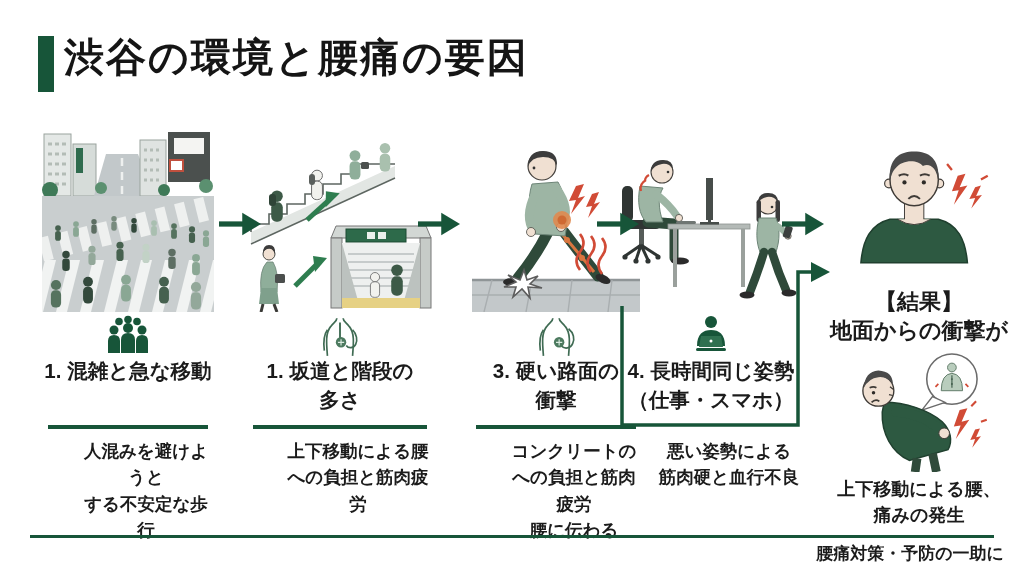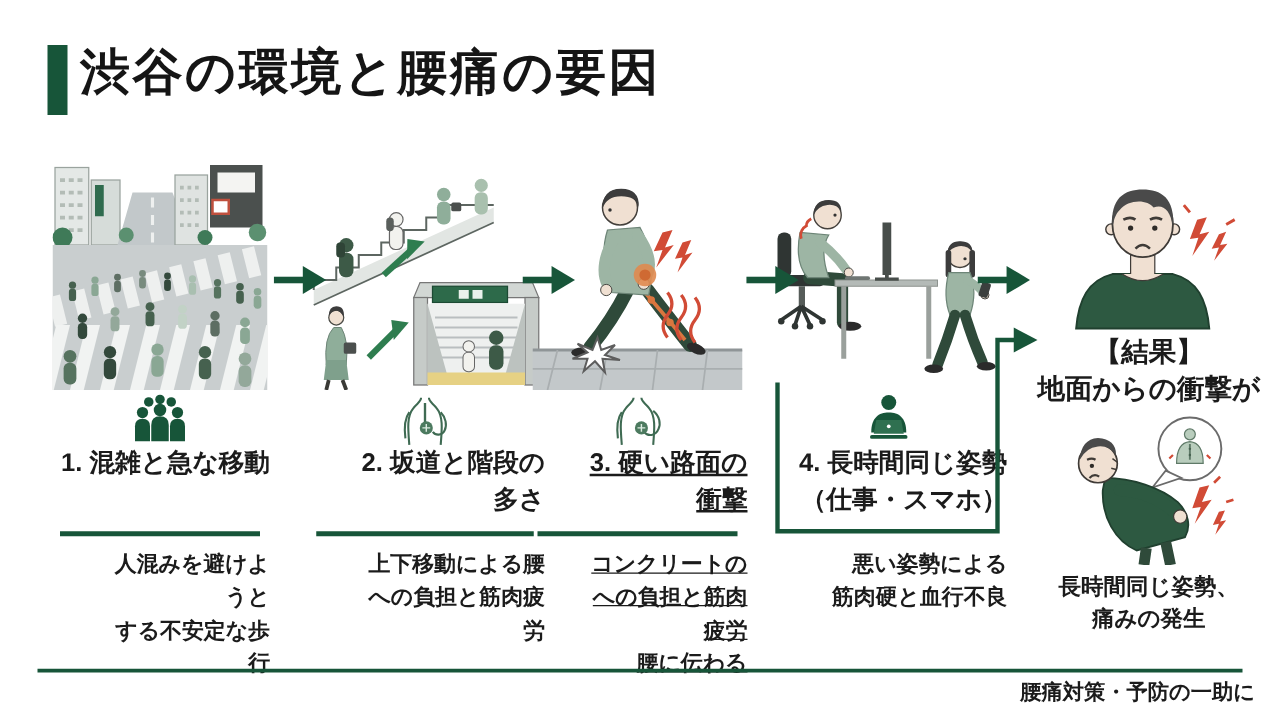--- a/index.html
+++ b/index.html
@@ -6,39 +6,39 @@
   .slide{
     position:relative;width:1024px;height:572px;background:#ffffff;
     overflow:hidden;font-family:"Liberation Sans","DejaVu Sans",sans-serif;
     color:#1b1b1b;
   }
   
   .accent-bar{position:absolute;left:38px;top:36px;width:16px;height:56px;background:#175539;}
   .page-title{position:absolute;left:64px;top:30px;margin:0;font-size:40px;font-weight:900;
     color:#151515;letter-spacing:2px;white-space:nowrap;text-align:right;}
   
-  .step{position:absolute;top:126px;text-align:right;}
+  .step{position:absolute;top:126px;text-align:center;}
   #step1{left:40px;width:176px;}
   #step2{left:244px;width:192px;}
-  #step3{left:422px;width:176px;text-decoration:underline;}
+  #step3{left:468px;width:176px;}
   #step4{left:616px;width:190px;}
   .illo{height:186px;display:flex;align-items:flex-end;justify-content:center;}
   .icon-row{height:42px;display:flex;align-items:center;justify-content:center;margin-top:2px;}
   .step-title{font-size:20.5px;font-weight:800;line-height:29px;white-space:pre-line;min-height:60px;}
   .step-divider{height:3.5px;background:#175539;width:91%;margin:9px auto 9px;}
   #step4 .step-divider{visibility:hidden;}
   .step-desc{font-size:17.5px;font-weight:700;line-height:26.5px;white-space:pre-line;margin-left:36px;}
   
   .flow-arrow{position:absolute;top:209px;width:42px;height:30px;}
   #arrow1{left:219px;} #arrow2{left:418px;} #arrow3{left:597px;} #arrow4{left:782px;}
   .elbow{position:absolute;left:608px;top:256px;width:232px;height:184px;}
   
   #result{position:absolute;left:822px;top:126px;width:194px;text-align:center;}
   .result-illo-top{height:138px;display:flex;align-items:flex-end;justify-content:center;}
-  .result-label{font-size:22px;font-weight:800;line-height:28px;margin-top:4px;}
+  .result-label{font-size:22px;font-weight:800;line-height:28px;margin-top:24px;}
   .result-sublabel{font-size:22px;font-weight:800;line-height:30px;}
   .result-illo-bottom{height:122px;margin-top:4px;display:flex;align-items:flex-end;justify-content:center;}
   .result-caption{font-size:18px;font-weight:700;line-height:26px;white-space:pre-line;margin-top:4px;}
   
   .footer-line{position:absolute;left:30px;top:535px;width:964px;height:3px;background:#175539;}
   .footer{position:absolute;right:20px;top:542px;display:flex;align-items:center;gap:8px;flex-direction:column;}
   .footer-text{font-size:17px;font-weight:700;}
   svg{display:block;}
 </style>
 </head>
@@ -194,21 +194,21 @@
       <svg width="46" height="42" viewBox="0 0 44 40" fill="none" stroke="#3f6b53" stroke-width="1.6">
         <path d="M10,40 C9,28 8,18 13,12 C16,8 19,7 19,4"></path>
         <path d="M34,40 C35,28 36,18 31,12 C28,8 25,7 25,4"></path>
         <path d="M10,15 C7,19 6,27 7,35"></path>
         <path d="M34,15 C38,19 39,25 37,29 C35,33 30,33 28,30"></path>
         <path d="M22,8 V23" stroke-width="1.8"></path>
         <circle cx="23" cy="27" r="5" fill="#4c7a5f" stroke="none"></circle>
         <path d="M20,27 h6 M23,24 v6" stroke="#dcebe1" stroke-width="1.1"></path>
       </svg>
     </div>
-    <div class="step-title">2. 坂道と階段の
+    <div class="step-title">1. 坂道と階段の
 多さ</div>
     <div class="step-divider"></div>
     <div class="step-desc">上下移動による腰
 への負担と筋肉疲労</div>
   </section>
 
   <section class="step" id="step3">
     <div class="illo">
       <svg width="168" height="182" viewBox="0 0 168 182">
 
@@ -399,21 +399,21 @@
         <path d="M43,37 q4,-2 7,0" stroke="#3f3b37" stroke-width="1.8" fill="none"></path>
         <circle cx="47" cy="42" r="1.8" fill="#2e2b28"></circle>
         <path d="M45,52 q4,-4 8,-1" stroke="#3f3b37" stroke-width="1.8" fill="none"></path>
         <path d="M64,36 l4,3 M63,44 l4,1" stroke="#3f3b37" stroke-width="1.2"></path>
 
         <polygon points="136,60 144,58 138,72 146,70 132,90 137,76 130,77" fill="#d14b36"></polygon>
         <polygon points="152,80 157,79 153,88 158,87 149,99 152,90 147,91" fill="#d14b36"></polygon>
         <path d="M148,56 l5,-5 M158,72 l6,-2" stroke="#d14b36" stroke-width="2.2"></path>
       </svg>
     </div>
-    <div class="result-caption">長時間同じ姿勢、
+    <div class="result-caption">上下移動による腰、
 痛みの発生</div>
   </section>
 
   <div class="footer-line"></div>
   <div class="footer">
     <span class="footer-text">腰痛対策・予防の一助に</span>
     <span>
       <svg width="30" height="27" viewBox="0 0 32 28">
         <path d="M16,26 C8,20 2,15 2,9 C2,4 6,1 10,1 C13,1 15,3 16,5 C17,3 19,1 22,1 C26,1 30,4 30,9 C30,15 24,20 16,26 Z" fill="#175539"></path>
         <polyline points="5,12 11,12 13,7 16,17 19,10 21,12 27,12" stroke="#ffffff" stroke-width="2" fill="none"></polyline>

